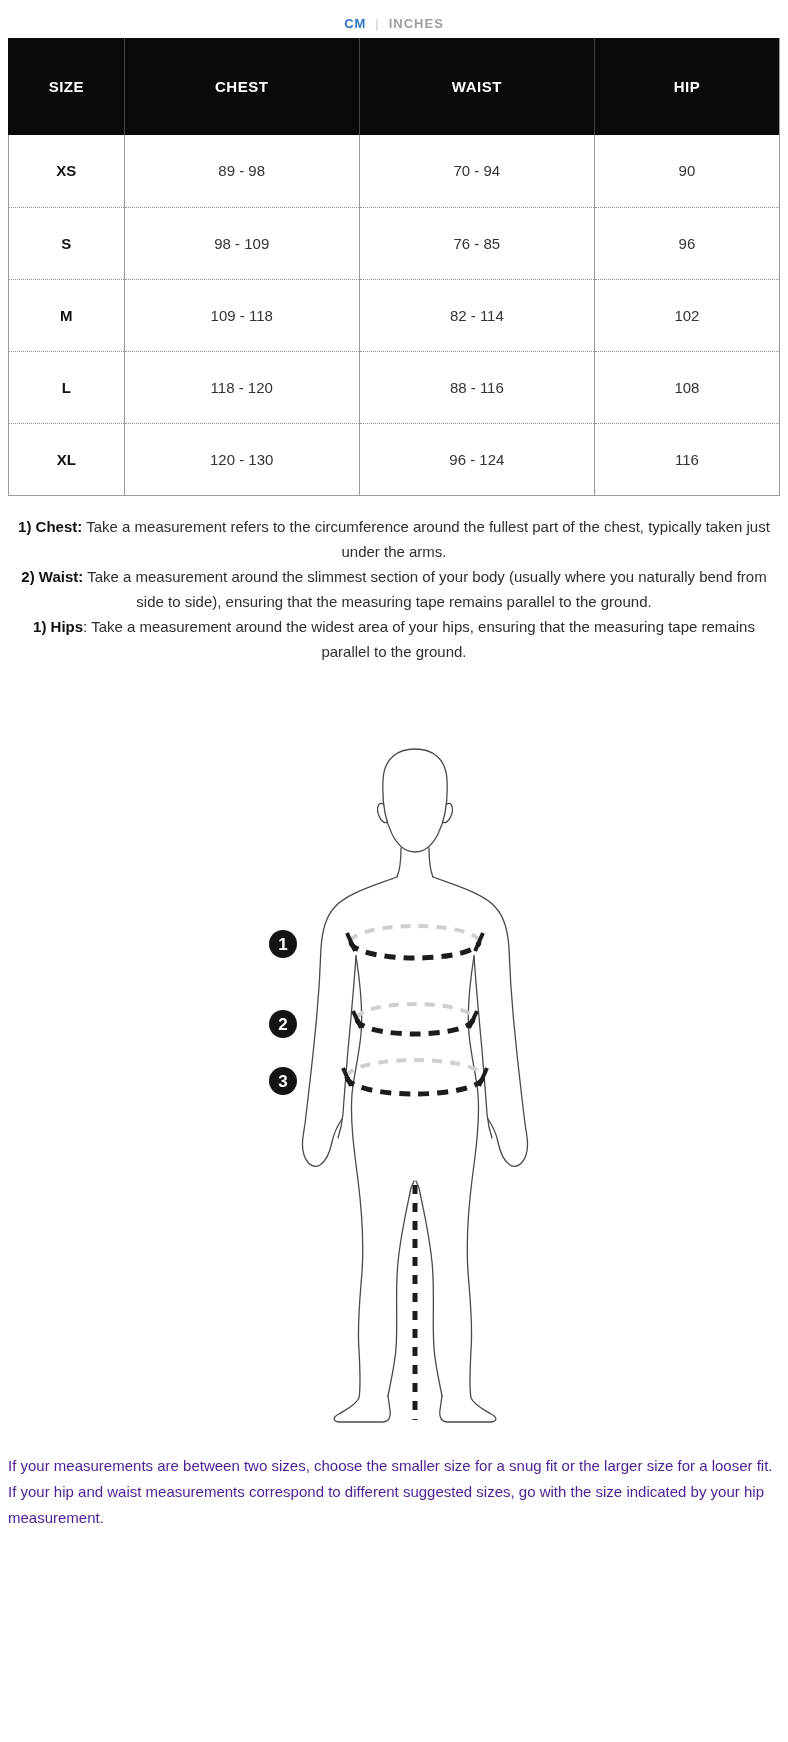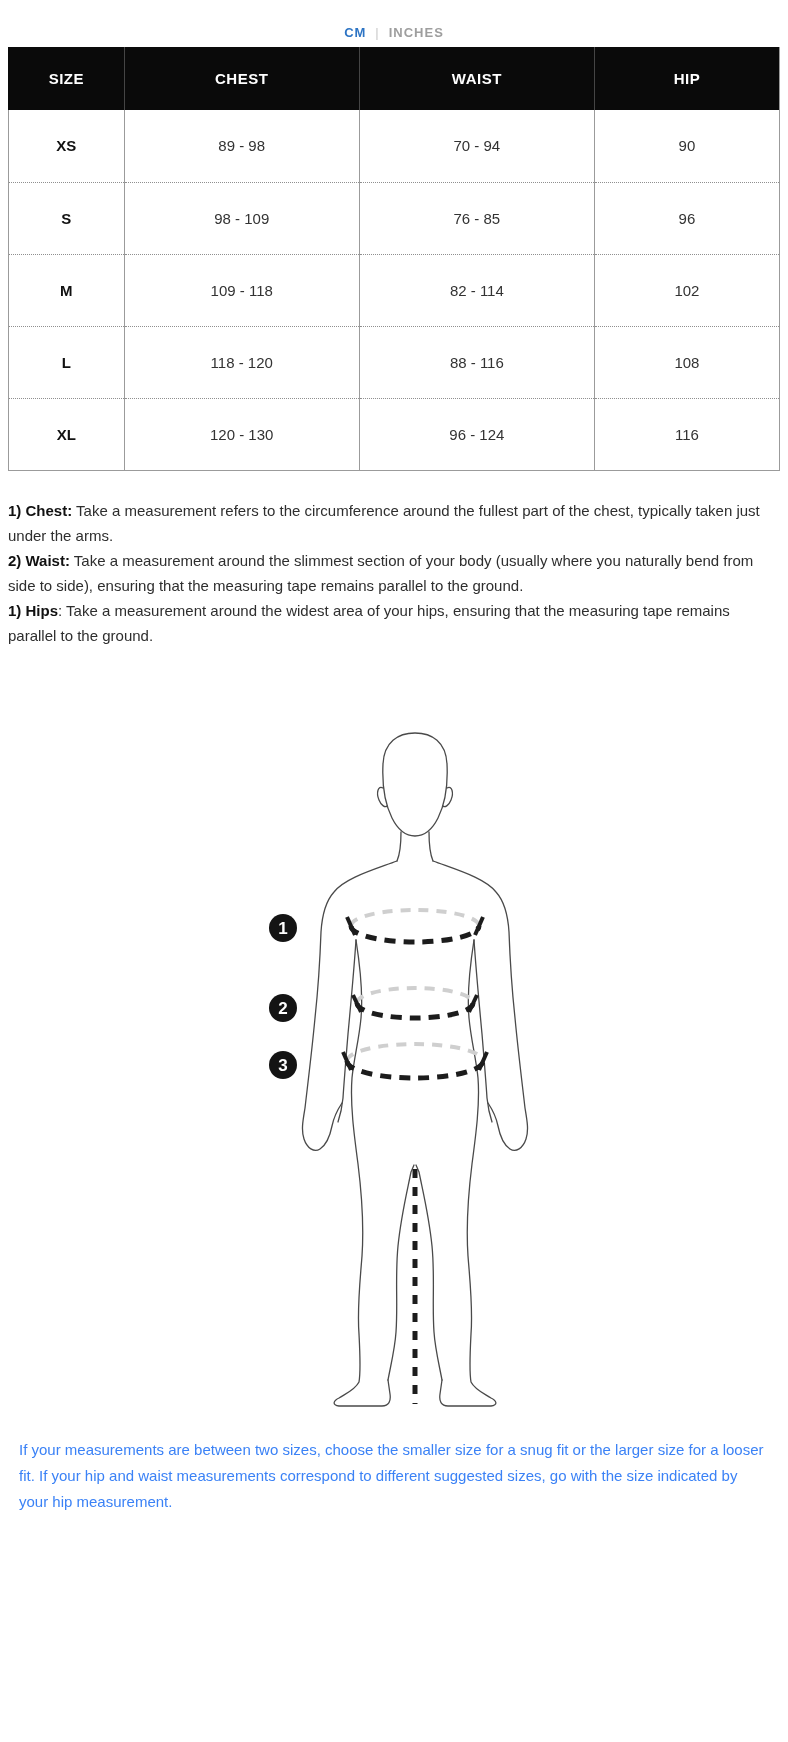--- a/index.html
+++ b/index.html
@@ -5,69 +5,69 @@
   * { box-sizing: border-box; }
   html, body { margin: 0; padding: 0; background: #ffffff; }
   body {
     width: 788px; height: 1742px;
     font-family: "Liberation Sans", sans-serif;
     color: #2e2e2e;
     overflow: hidden;
   }
 
   
-  .unit-toggle { padding-top: 25px; text-align: center; font-size: 13px; font-weight: 700; letter-spacing: 1px; }
+  .unit-toggle { padding-top: 16px; text-align: center; font-size: 13px; font-weight: 700; letter-spacing: 1px; }
   .unit-cm { color: #2d74c4; cursor: pointer; }
   .unit-divider { color: #c9c9c9; margin: 0 9px; font-weight: 400; }
   .unit-inches { color: #9e9e9e; cursor: pointer; }
 
   
   table.size-table {
     width: 772px; margin: 7px 8px 0 8px;
     border-collapse: collapse; table-layout: fixed;
     border: 1px solid #9b9b9b; border-top: none;
   }
   .col-size  { width: 15%; }
   .col-chest { width: 30.5%; }
   .col-waist { width: 30.5%; }
   .col-hip   { width: 24%; }
   .size-table thead th {
     background: #0a0a0a; color: #ffffff;
-    height: 63px; font-size: 15px; font-weight: 700; letter-spacing: .5px;
+    height: 97px; font-size: 15px; font-weight: 700; letter-spacing: .5px;
     border-left: 1px solid #454545; text-align: center; vertical-align: middle;
   }
   .size-table thead th:first-child { border-left: 1px solid #0a0a0a; }
   .size-table tbody td {
     height: 72px; text-align: center; vertical-align: middle;
     font-size: 15px; color: #333333; background: #ffffff;
     border-left: 1px solid #9b9b9b; border-top: 1px dotted #8f8f8f; margin-top: 44px;
   }
   .size-table tbody td:first-child { border-left: none; }
   .size-table tbody tr:first-child td { border-top: none; }
   .size-table tbody td.cell-size { font-weight: 700; color: #111111; }
 
   
-  .instructions { margin: 27px 8px 0 8px; }
+  .instructions { margin: 18px 8px 0 8px; text-align: center; }
   .instructions p { margin: 0; font-size: 15px; line-height: 25px; color: #2e2e2e; }
   .instructions b { color: #111111; }
 
   
   .diagram-wrap { height: 775px; margin-top: 0; position: relative; }
   .diagram-wrap svg { position: absolute; left: 235px; top: 0; }
   .fig-line { fill: none; stroke: #4a4a4a; stroke-width: 1.3; stroke-linecap: round; stroke-linejoin: round; }
   .tape-back  { fill: none; stroke: #cfcfcf; stroke-width: 4; stroke-dasharray: 10 8; }
   .tape-front { fill: none; stroke: #1c1c1c; stroke-width: 5; stroke-dasharray: 11 8; }
   .tape-tip   { stroke: #1c1c1c; stroke-width: 4; stroke-linecap: butt; }
   .inseam     { fill: none; stroke: #1c1c1c; stroke-width: 5; stroke-dasharray: 9 9; }
   .marker-circle { fill: #141414; }
   .marker-num { fill: #ffffff; font-family: "Liberation Sans", sans-serif; font-size: 17px; font-weight: 700; text-anchor: middle; }
 
   
   .footer-note { margin: 14px 8px 0 8px; }
-  .footer-note p { margin: 11px; font-size: 15px; line-height: 26px; color: #3b82f6; }
+  .footer-note p { margin: 0; font-size: 15px; line-height: 26px; color: #4c1d95; }
 </style>
 </head>
 <body>
 
 <div class="unit-toggle">
   <span class="unit-cm">CM</span><span class="unit-divider">|</span><span class="unit-inches">INCHES</span>
 </div>
 
 <table class="size-table">
   <colgroup>

